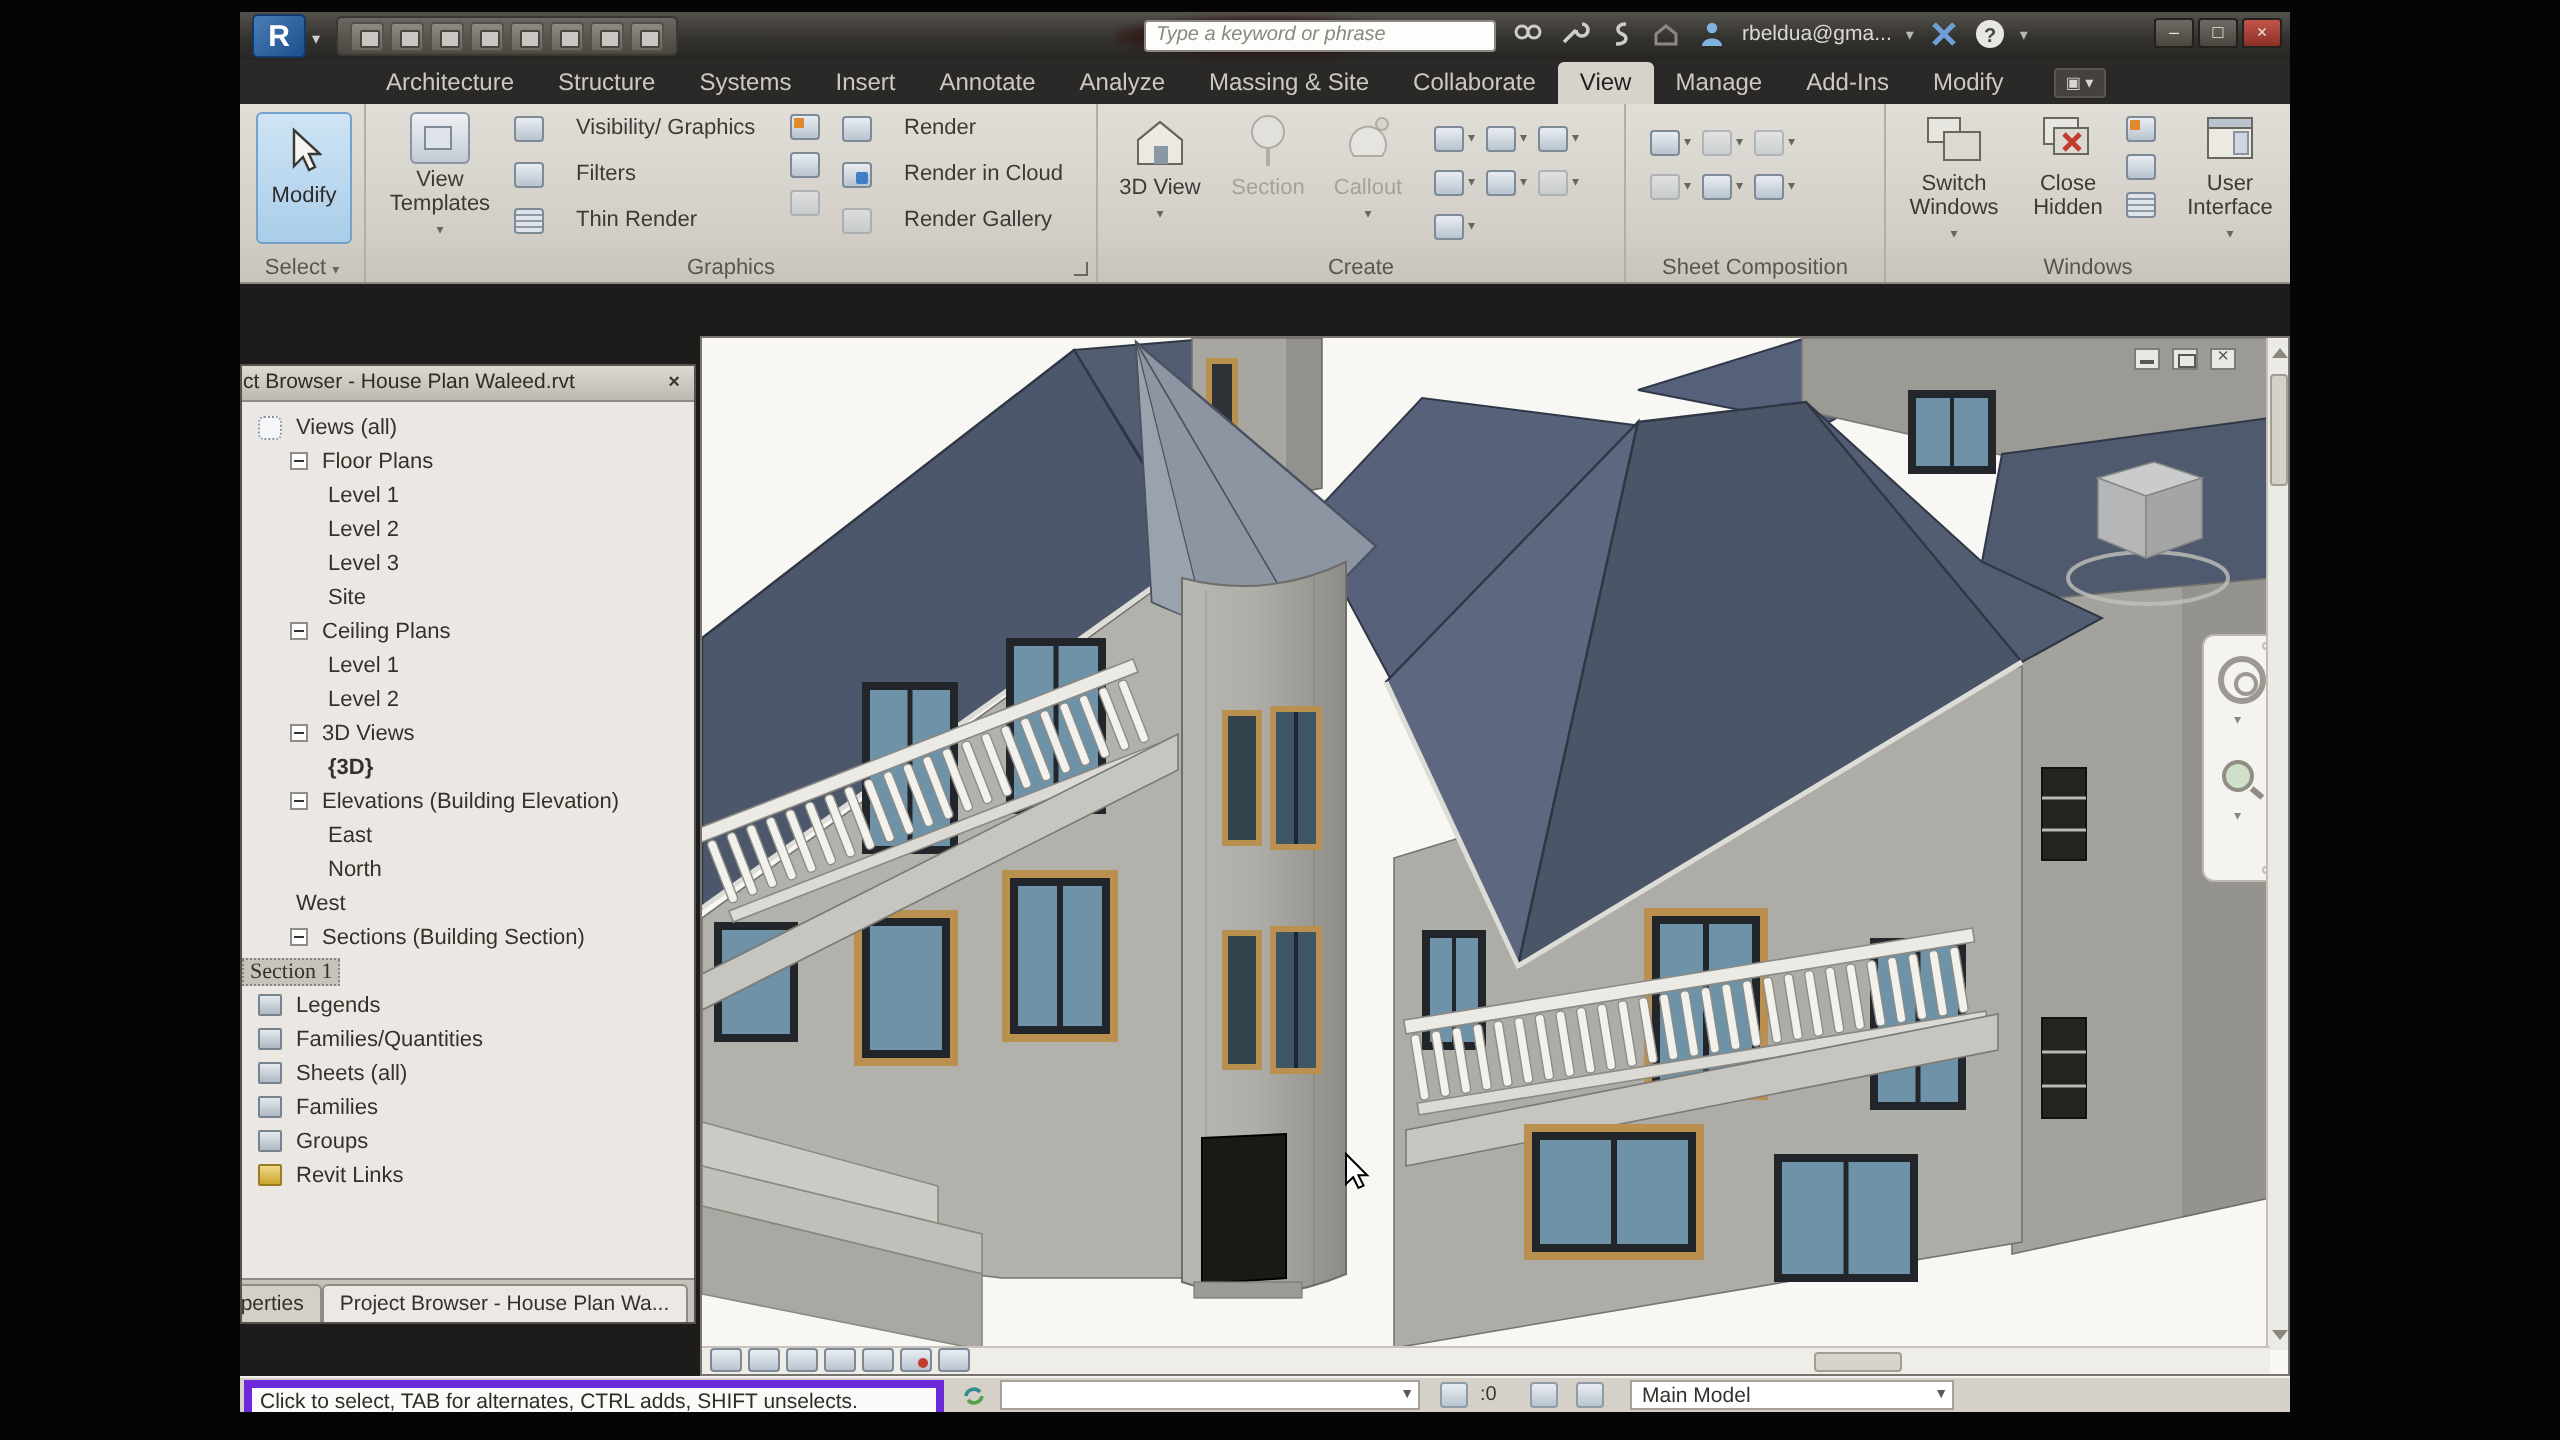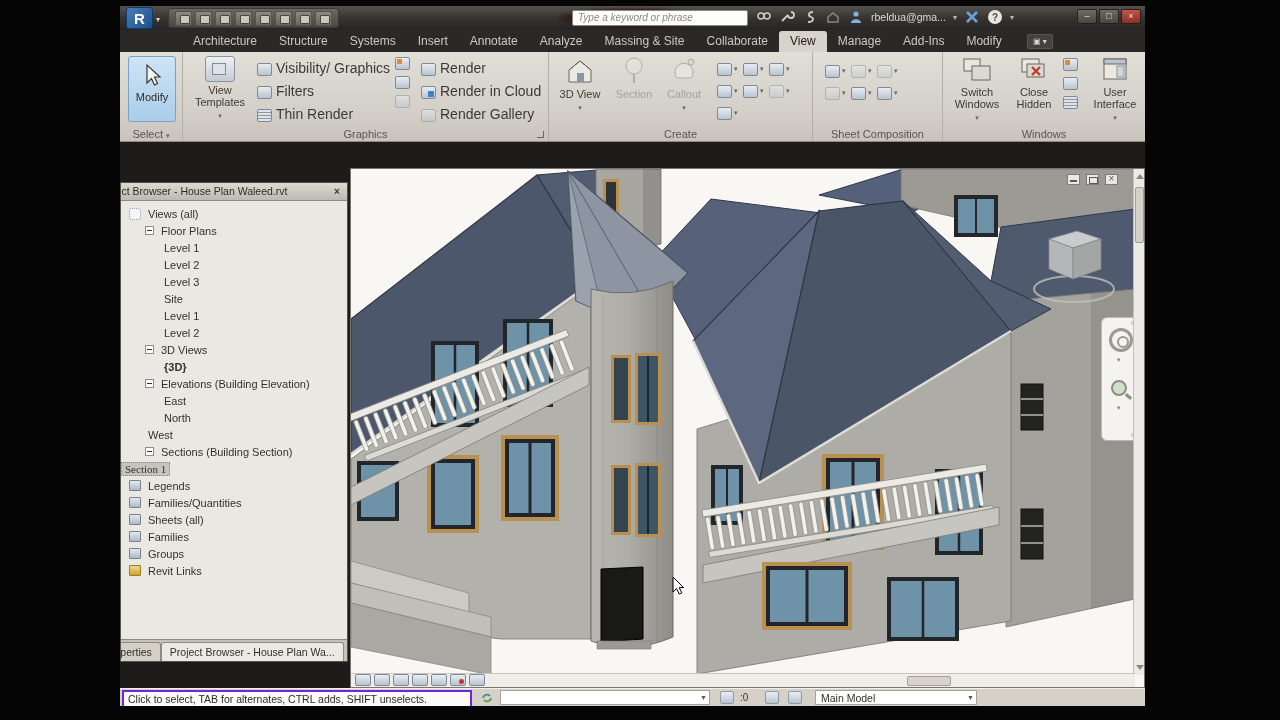--- a/index.html
+++ b/index.html
@@ -53,22 +53,22 @@
   .panel { position:absolute; top:0; height:89px; border-right:1px solid #b3afa7; }
   .panel-label { position:absolute; bottom:1px; left:0; right:0; text-align:center; font-size:11px;
     color:#58564f; }
   .big-btn { position:absolute; text-align:center; font-size:11px; color:#3c3a35; line-height:1.1; }
   .big-btn .bb-ic { margin:0 auto 2px; }
   .big-btn.disabled { color:#a5a29b; }
   .caret-s { font-size:7px; color:#6a675f; }
   .modify-btn { position:absolute; left:8px; top:4px; width:48px; height:66px; background:
     linear-gradient(#cfe4f5,#a9cde9); border:1px solid #74a2c8; border-radius:3px; text-align:center;
     font-size:11px; color:#2e2c28; }
-  .row-item { position:absolute; height:18px; display:flex; align-items:flex-end; gap:4px;
-    font-size:14px; color:#3c3a35; white-space:nowrap; }
+  .row-item { position:absolute; height:18px; display:flex; align-items:flex-start; gap:16px;
+    font-size:11px; color:#3c3a35; white-space:nowrap; }
   .mi { width:15px; height:13px; border:1px solid #7e8a96; border-radius:2px; flex:0 0 auto;
     background:linear-gradient(#e8edf2,#b9c4cf); position:relative; }
   .mi.grayed { opacity:.45; }
   .mi.red::after { content:""; position:absolute; right:1px; bottom:1px; width:5px; height:5px;
     border-radius:50%; background:#c23b30; }
   .mi.orange::after { content:""; position:absolute; left:1px; top:1px; width:5px; height:5px;
     background:#e08a2d; }
   .mi.blue::after { content:""; position:absolute; right:1px; bottom:1px; width:6px; height:6px;
     background:#3f7fc4; border-radius:1px; }
   .mi.lines { background:repeating-linear-gradient(#dfe4ea 0 2px,#8c98a6 2px 3px); }
@@ -142,21 +142,21 @@
   .nav-zoom { position:absolute; left:9px; top:62px; width:16px; height:16px; border-radius:50%;
     border:2px solid #8f8d86; background:#cfe0c8; }
   .nav-zoom::after { content:""; position:absolute; left:12px; top:13px; width:7px; height:3px;
     background:#8f8d86; transform:rotate(40deg); }
   .nav-pip { position:absolute; width:4px; height:4px; border-radius:50%; border:1px solid #c2beb6; }
 
   
   .statusbar { position:absolute; left:0; top:682px; width:1025px; height:18px; background:#d5d1c9;
     border-top:1px solid #f2f1ed; display:flex; align-items:center; font-size:10.5px; color:#2e2c28; }
   .sb-msg { position:absolute; left:2px; top:1px; width:350px; height:28px; background:#fbfaf8;
-    border:2px solid #6d28d9; padding:1px 4px; white-space:nowrap; overflow:hidden; }
+    border:4px solid #6d28d9; padding:1px 4px; white-space:nowrap; overflow:hidden; }
   .sb-combo { position:absolute; top:1px; height:15px; background:#fff; border:1px solid #a6a29a; }
   .sb-caret { position:absolute; right:2px; top:3px; font-size:7px; color:#5a5852; }
   .sb-ic { position:absolute; top:2px; width:14px; height:13px; border:1px solid #8f9ba7;
     background:linear-gradient(#e8edf2,#b9c4cf); border-radius:2px; }
   .sb-text { position:absolute; top:3px; font-size:10px; color:#3a3832; }
 
   
   .frame { position:absolute; background:#050505; }
 </style>
 </head>
@@ -453,20 +453,24 @@
           </div>
           <div class="tree-row" style="padding-left: 40px;">
             <span class="lbl">Level 2</span>
           </div>
           <div class="tree-row" style="padding-left: 40px;">
             <span class="lbl">Level 3</span>
           </div>
           <div class="tree-row" style="padding-left: 40px;">
             <span class="lbl">Site</span>
           </div>
+          <div class="tree-row" style="padding-left: 24px;">
+            <span class="expander"></span>
+            <span class="lbl">Ceiling Plans</span>
+          </div>
           <div class="tree-row" style="padding-left: 40px;">
             <span class="lbl">Level 1</span>
           </div>
           <div class="tree-row" style="padding-left: 40px;">
             <span class="lbl">Level 2</span>
           </div>
           <div class="tree-row" style="padding-left: 24px;">
             <span class="expander"></span>
             <span class="lbl">3D Views</span>
           </div>

